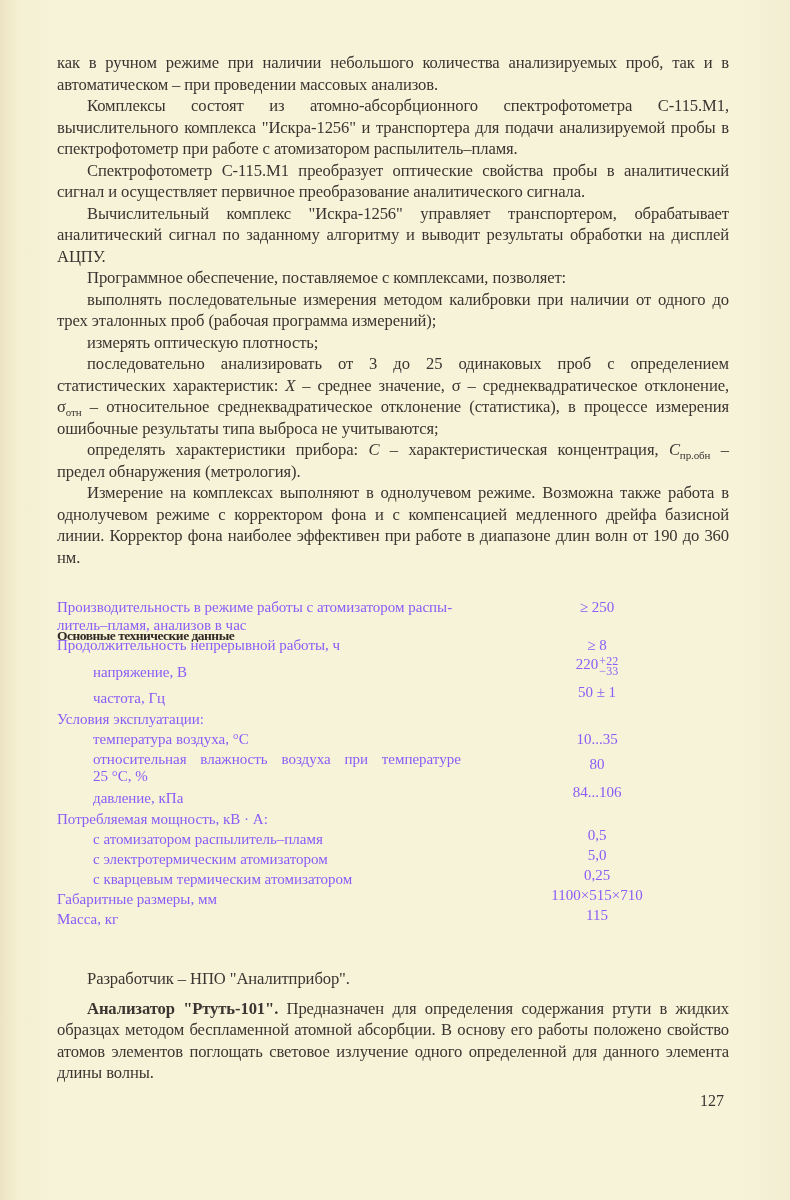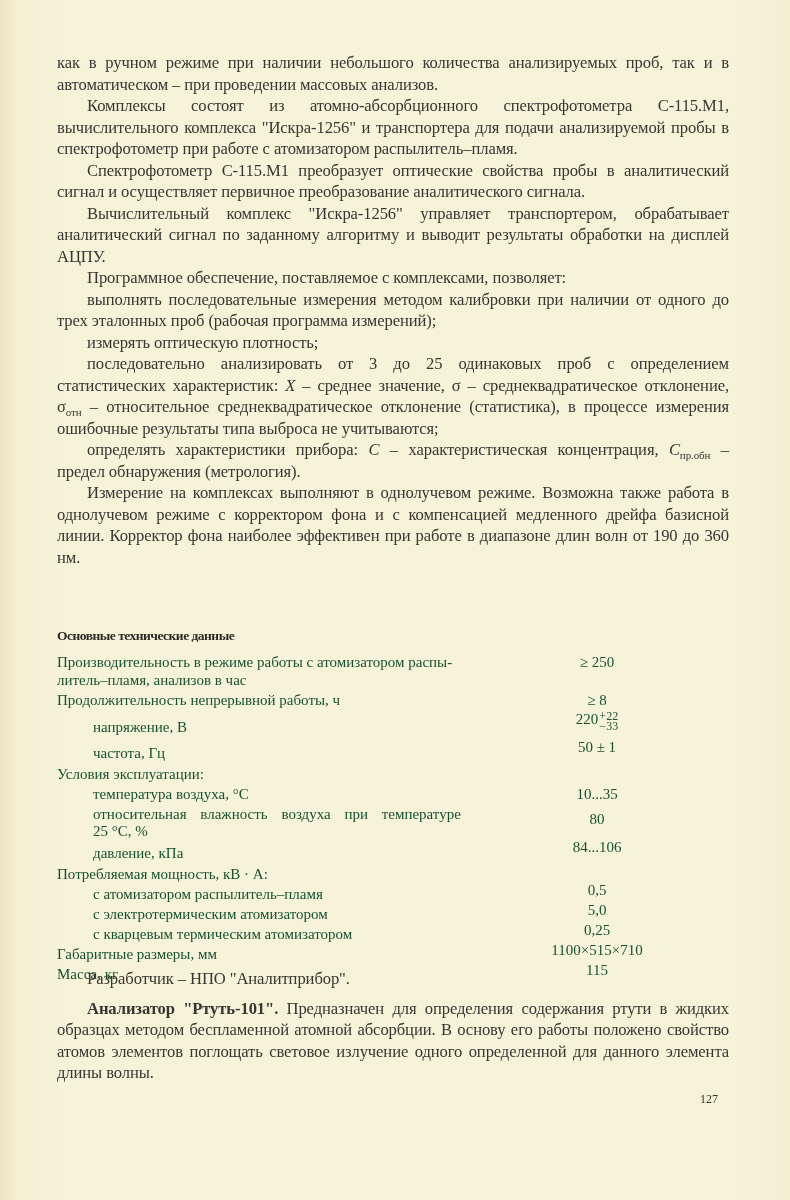--- a/index.html
+++ b/index.html
@@ -39,24 +39,24 @@
       left: 57px;
       top: 628px;
       font-size: 13.5px;
       font-weight: bold;
       letter-spacing: -0.5px;
       color: #2e2a25;
     }
     .specs {
       position: absolute;
       left: 57px;
-      top: 652px;
+      top: 597px;
       width: 620px;
       font-size: 15px;
-      color: #14532d;
+      color: #8b5cf6;
     }
     .spec-row {
       position: relative;
       height: 20px;
       line-height: 20px;
     }
     .spec-row .label { position: absolute; left: 0; white-space: nowrap; }
     .spec-row.l1 .label { left: 36px; }
     .spec-row .val {
       position: absolute;
@@ -78,21 +78,21 @@
       position: absolute;
       left: 57px;
       top: 968px;
       width: 672px;
     }
     .bold { font-weight: bold; }
     .page-number {
       position: absolute;
       left: 700px;
       top: 1092px;
-      font-size: 12px;
+      font-size: 16px;
       color: #3a3530;
     }
   </style>
 </head>
 <body>
 
 <div class="page">
   <p class="noind">как в ручном режиме при наличии небольшого количества анализируемых проб, так и в автоматическом – при проведении массовых анализов.</p>
   <p class="indent">Комплексы состоят из атомно-абсорбционного спектрофотометра С-115.М1, вычислительного комплекса "Искра-1256" и транспортера для подачи анализируемой пробы в спектрофотометр при работе с атомизатором распылитель–пламя.</p>
   <p class="indent">Спектрофотометр С-115.М1 преобразует оптические свойства пробы в аналитический сигнал и осуществляет первичное преобразование аналитического сигнала.</p>

